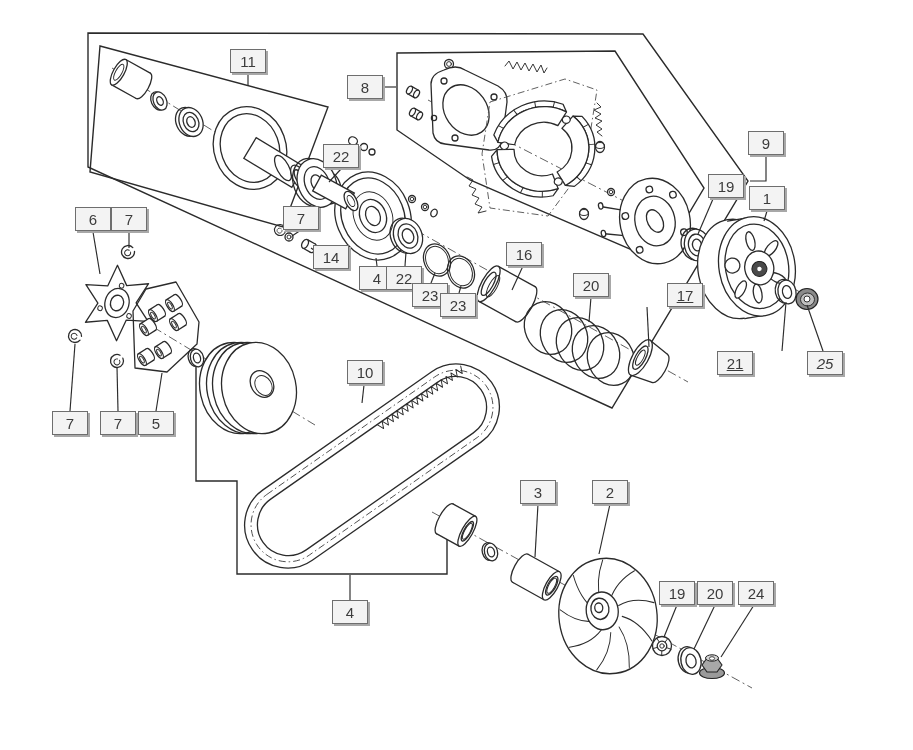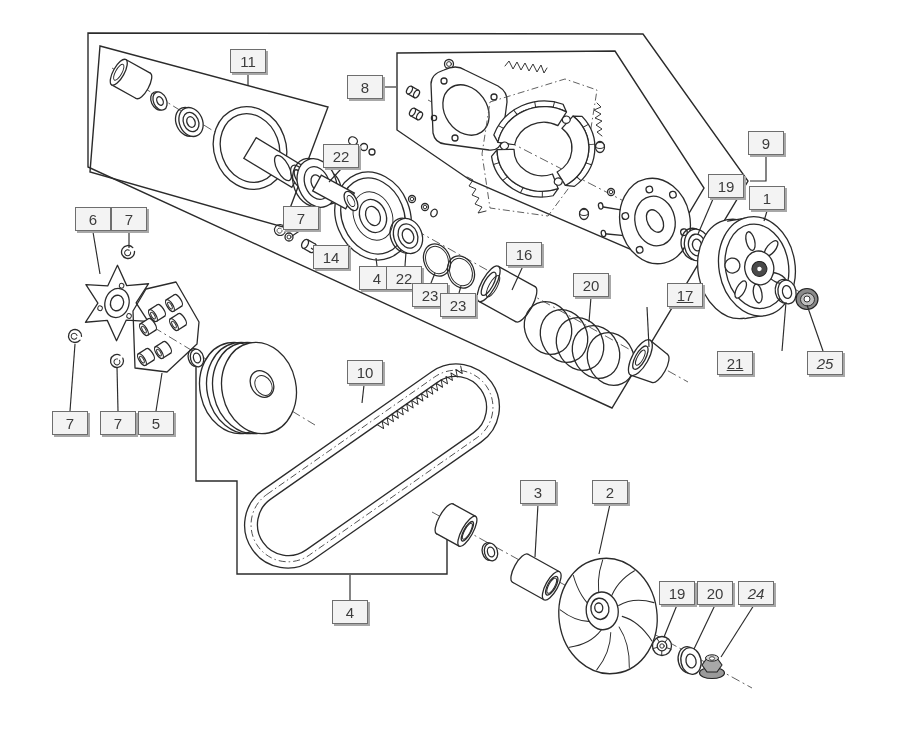--- a/index.html
+++ b/index.html
@@ -422,15 +422,15 @@
       <div class="plabel" style="left: 825px; top: 363px; font-style: italic;">25</div>
       <div class="plabel" style="left: 365px; top: 372px;">10</div>
       <div class="plabel" style="left: 70px; top: 423px;">7</div>
       <div class="plabel" style="left: 118px; top: 423px;">7</div>
       <div class="plabel" style="left: 156px; top: 423px;">5</div>
       <div class="plabel" style="left: 350px; top: 612px;">4</div>
       <div class="plabel" style="left: 538px; top: 492px;">3</div>
       <div class="plabel" style="left: 610px; top: 492px;">2</div>
       <div class="plabel" style="left: 677px; top: 593px;">19</div>
       <div class="plabel" style="left: 715px; top: 593px; text-align: center;">20</div>
-      <div class="plabel" style="left: 756px; top: 593px; font-style: italic;">24</div>
+      <div class="plabel" style="left: 756px; top: 593px;">24</div>
     </div>
 </div>
 
 </body></html>

